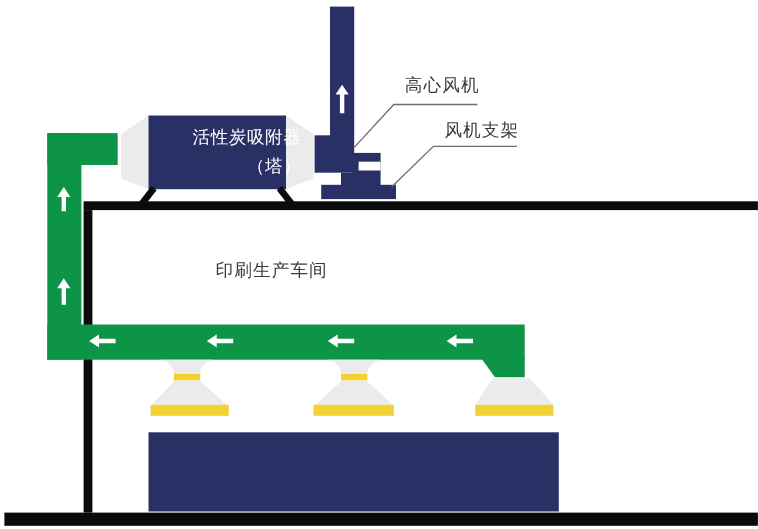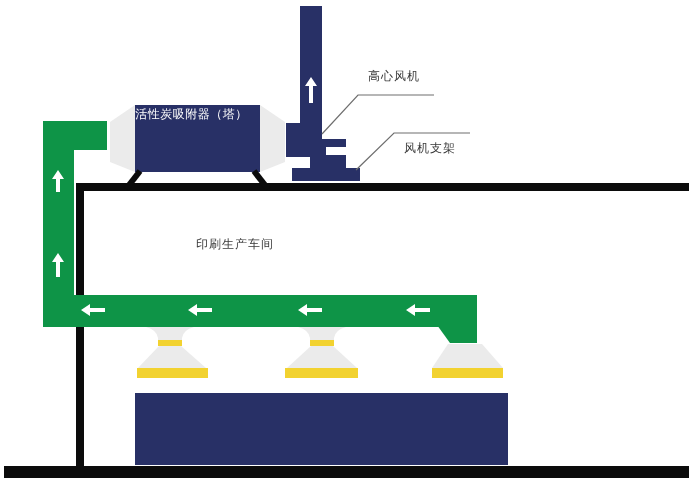--- a/index.html
+++ b/index.html
@@ -8,39 +8,39 @@
     width: 689px;
     height: 481px;
     background: #ffffff;
     overflow: hidden;
     font-family: "Liberation Sans", sans-serif;
   }
   .stage svg { position: absolute; left: 0; top: 0; }
   .lbl {
     position: absolute;
     color: #3a3a3a;
-    font-size: 12px;
+    font-size: 16px;
     letter-spacing: 1px;
     white-space: nowrap;
     line-height: 1.2;
   }
   .lbl-adsorber {
-    left: 129px; top: 105px; width: 125px; height: 67px;
-    display: flex; flex-direction: row; align-items: flex-start; justify-content: center;
+    left: 149px; top: 105px; width: 125px; height: 67px;
+    display: flex; flex-direction: column; align-items: flex-end; justify-content: center;
     color: #ffffff; text-align: center; letter-spacing: 0.5px;
   }
   .lbl-adsorber span { display: block; line-height: 1.6; }
   .lbl-workshop { left: 196px; top: 237px; }
   .lbl-printer {
     left: 135px; top: 393px; width: 373px; height: 72px;
     display: flex; align-items: center; justify-content: center;
     color: #ffffff; letter-spacing: 2px;
   }
   .lbl-fan { left: 368px; top: 69px; }
-  .lbl-support { left: 404px; top: 110px; margin-top: 31px; }
+  .lbl-support { left: 404px; top: 110px; }
 </style>
 </head>
 <body>
 
 <div class="stage">
 
   <svg width="689" height="481" viewBox="0 0 689 481">
 
     <rect x="76" y="183" width="613" height="8" fill="#0B0B0B"></rect>
     <rect x="76" y="191" width="8" height="275" fill="#0B0B0B"></rect>

